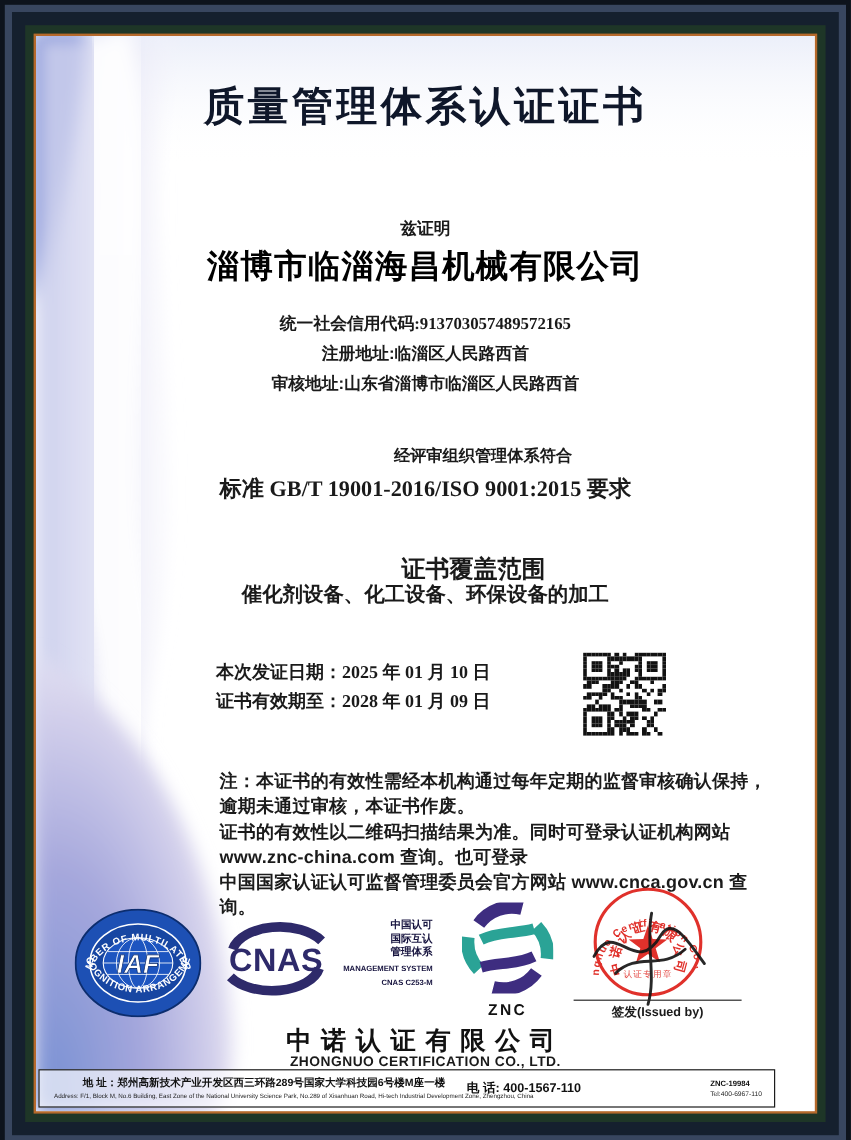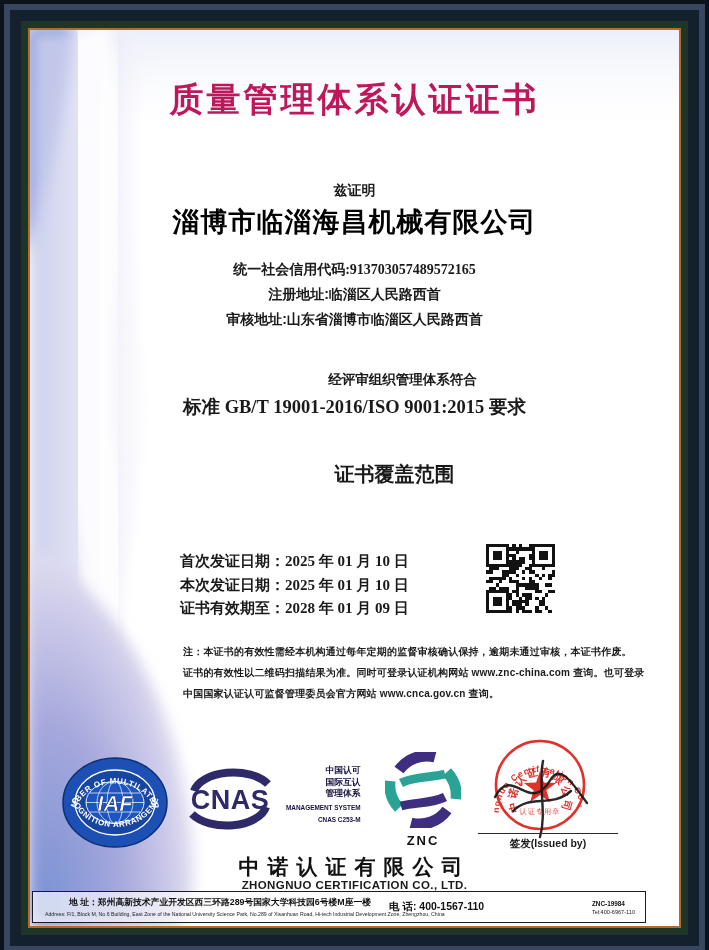--- a/index.html
+++ b/index.html
@@ -17,42 +17,42 @@
     box-shadow:
       0 0 0 2px #b5692b,
       0 0 0 9px #1e3627,
       0 0 0 20px #15202e,
       0 0 0 26px #38465f,
       0 0 0 30px #0d131c;
   }
   .bg{position:absolute;left:0;top:0;width:649px;height:896px;}
   
   .abs{position:absolute;left:0;width:649px;text-align:center;color:#1a1a1a;}
-  .title{top:47px;font-size:34px;font-weight:700;letter-spacing:3px;color:#be185d;}
+  .title{top:36px;font-size:34px;font-weight:700;letter-spacing:3px;color:#0f172a;}
   .reg{top:106px;font-size:13.5px;font-weight:700;}
   .reg .num{font-family:"Liberation Serif",serif;font-size:14.5px;}
   .certify{top:152px;font-size:14px;font-weight:700;}
   .company{top:174px;font-size:27px;font-weight:700;letter-spacing:1px;color:#000;}
   .credit{top:231px;font-size:14px;font-weight:700;font-family:"Liberation Serif","Liberation Sans",serif;}
   .regaddr{top:256px;font-size:14px;font-weight:700;}
   .auditaddr{top:281px;font-size:14px;font-weight:700;}
   .conform{top:341px;font-size:13.5px;font-weight:700;padding-left:48px;}
   .standard{top:364px;font-size:18.5px;font-weight:700;font-family:"Liberation Serif","Liberation Sans",serif;}
   .scope-title{top:431px;font-size:20px;font-weight:700;padding-left:40px;}
   .scope{top:454px;font-size:17px;font-weight:700;}
   .dates{position:absolute;left:150px;top:520px;text-align:left;color:#1a1a1a;}
   .date-line{font-size:15px;font-weight:700;line-height:23.5px;font-family:"Liberation Serif","Liberation Sans",serif;}
   
   .qr{position:absolute;left:456px;top:514px;width:69px;height:69px;
       display:grid;grid-template-columns:repeat(21,1fr);grid-template-rows:repeat(21,1fr);background:#fff;}
   .qr div{width:100%;height:100%;}
   .qr .d{background:#121212;}
   
   .notes{position:absolute;left:153px;top:611px;width:468px;text-align:left;color:#1b1b1b;}
-  .note-line{font-size:10px;font-weight:700;line-height:21px;letter-spacing:.2px;}
+  .note-line{font-size:15px;font-weight:700;line-height:21px;letter-spacing:.2px;}
   
   .iaf{position:absolute;left:32px;top:727px;}
   .cnas-mark{position:absolute;left:156px;top:737px;}
   .cnas-text{position:absolute;left:256px;top:735px;text-align:right;color:#17143f;}
   .cnas-text .cn{font-size:8.8px;font-weight:700;line-height:11.5px;}
   .cnas-text .en{font-size:6.4px;font-weight:700;line-height:9px;margin-top:3px;}
   .znc{position:absolute;left:353px;top:722px;text-align:center;width:80px;}
   .znc-label{font-size:13px;font-weight:700;letter-spacing:2px;color:#111;margin-top:1px;}
   .seal-wrap{position:absolute;left:425px;top:705px;width:185px;height:125px;}
   .issued-line{position:absolute;left:448px;top:803px;width:140px;border-top:1.6px solid #2a2a2a;}
@@ -112,23 +112,23 @@
   <div class="abs certify">兹证明</div>
   <div class="abs company">淄博市临淄海昌机械有限公司</div>
   <div class="abs credit">统一社会信用代码:913703057489572165</div>
   <div class="abs auditaddr">审核地址:山东省淄博市临淄区人民路西首</div>
   <div class="abs regaddr">注册地址:临淄区人民路西首</div>
 
   <div class="abs conform">经评审组织管理体系符合</div>
   <div class="abs standard">标准 GB/T 19001-2016/ISO 9001:2015 要求</div>
 
   <div class="abs scope-title">证书覆盖范围</div>
+  <div class="abs scope">催化剂设备、化工设备、环保设备的加工</div>
 
   <div class="dates">
-    <div class="date-line">首次发证日期：2025 年 01 月 10 日</div>
     <div class="date-line">本次发证日期：2025 年 01 月 10 日</div>
     <div class="date-line">证书有效期至：2028 年 01 月 09 日</div>
   </div>
   <div class="qr" id="qr">
       <div class="d"></div>
       <div class="d"></div>
       <div class="d"></div>
       <div class="d"></div>
       <div class="d"></div>
       <div class="d"></div>

